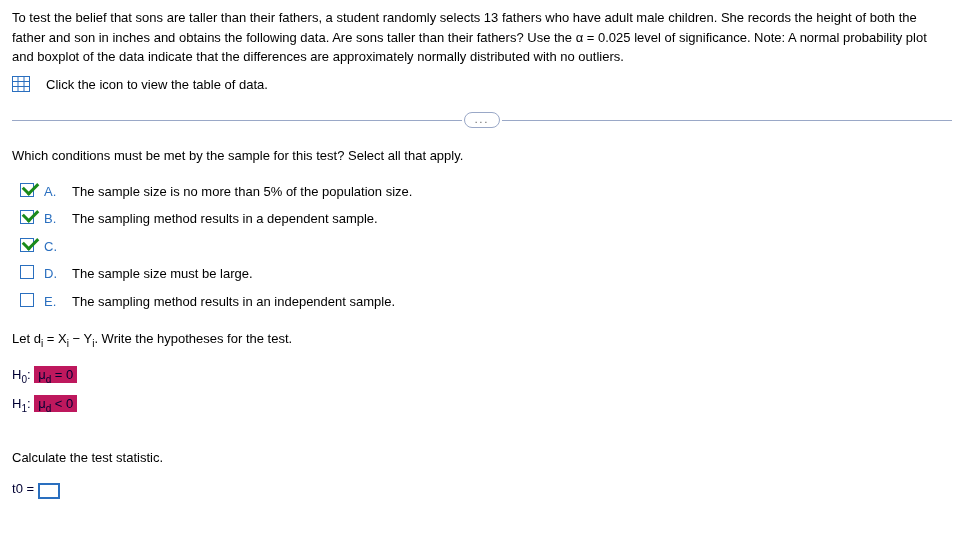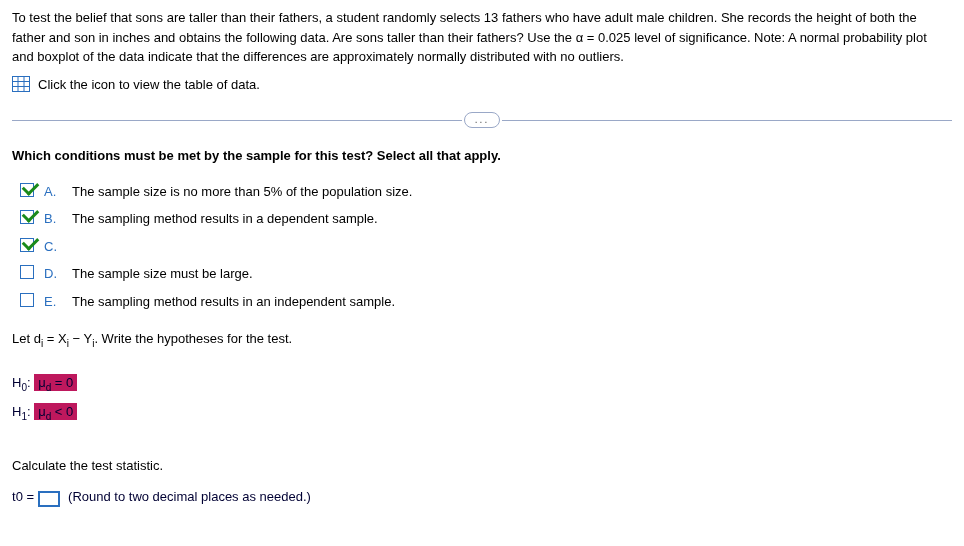--- a/index.html
+++ b/index.html
@@ -5,21 +5,21 @@
     * { margin: 0; padding: 0; box-sizing: border-box; }
     body {
       font-family: Arial, Helvetica, sans-serif;
       font-size: 13px;
       color: #000;
       padding: 8px 12px;
       width: 964px;
       line-height: 1.5;
     }
     .intro { margin-bottom: 8px; }
-    .click-row { display: flex; align-items: center; gap: 8px; margin-bottom: 12px; }
+    .click-row { display: flex; align-items: center; gap: 16px; margin-bottom: 12px; }
     .grid-icon {
       display: inline-flex;
       align-items: center;
       justify-content: center;
       width: 18px;
       height: 16px;
     }
     .divider-area {
       display: flex;
       align-items: center;
@@ -34,21 +34,21 @@
       border: 1px solid #9aa8c7;
       border-radius: 10px;
       padding: 0 10px;
       font-size: 10px;
       letter-spacing: 2px;
       color: #555;
       margin: 0 2px;
       background: #fff;
       line-height: 14px;
     }
-    .question { margin: 12px 0 16px 0; font-weight: bold; }
+    .question { margin: 12px 0 16px 0; }
     .choices { list-style: none; margin-left: 8px; }
     .choices li {
       display: flex;
       align-items: flex-start;
       gap: 10px;
       margin: 8px 0;
     }
     .checkbox {
       width: 14px;
       height: 14px;
@@ -66,21 +66,21 @@
       left: 2px;
       top: -2px;
       width: 12px;
       height: 7px;
       border-left: 3px solid #1a8a1a;
       border-bottom: 3px solid #1a8a1a;
       transform: rotate(-45deg);
     }
     .choice-letter { color: #2a6fbf; min-width: 18px; }
     .choice-text { color: #000; }
-    .let-line { margin: 18px 0 22px 0; }
+    .let-line { margin: 18px 0 14px 0; }
     .hyp { color: #000033; margin: 8px 0; }
     .hyp .sub { vertical-align: sub; font-size: 10px; }
     .pill {
       background: #be185d;
       padding: 1px 4px;
     }
     .calc { margin: 32px 0 12px 0; }
     .tstat { color: #000033; display: flex; align-items: flex-end; gap: 4px; }
     .input-box {
       width: 22px;
@@ -155,14 +155,13 @@
 <div class="hyp">
   <span>H</span><span class="sub">1</span><span>: </span>
   <span class="pill">μ<span class="sub">d</span> &lt; 0</span>
 </div>
 
 <div class="calc">Calculate the test statistic.</div>
 
 <div class="tstat">
   <span><span>t</span><span class="sub">0</span><span> =</span></span>
   <span class="input-box"></span>
-  <span class="round-note">(Round to two decimal places as needed.)</span>
 </div>
 
 </body></html>

